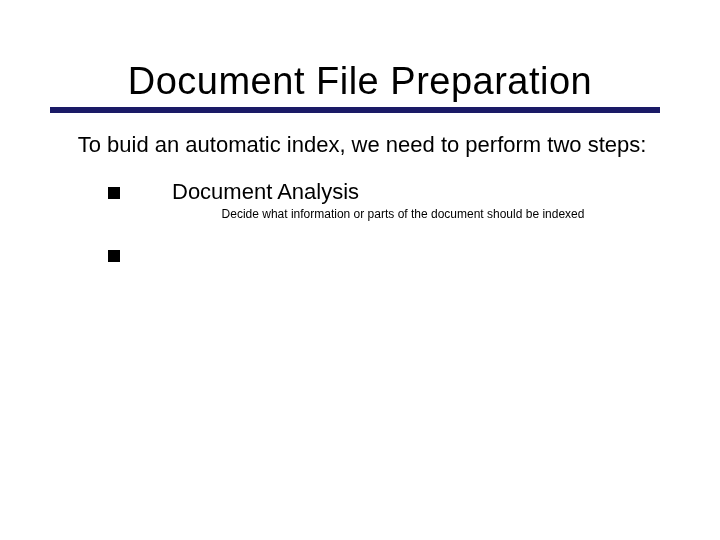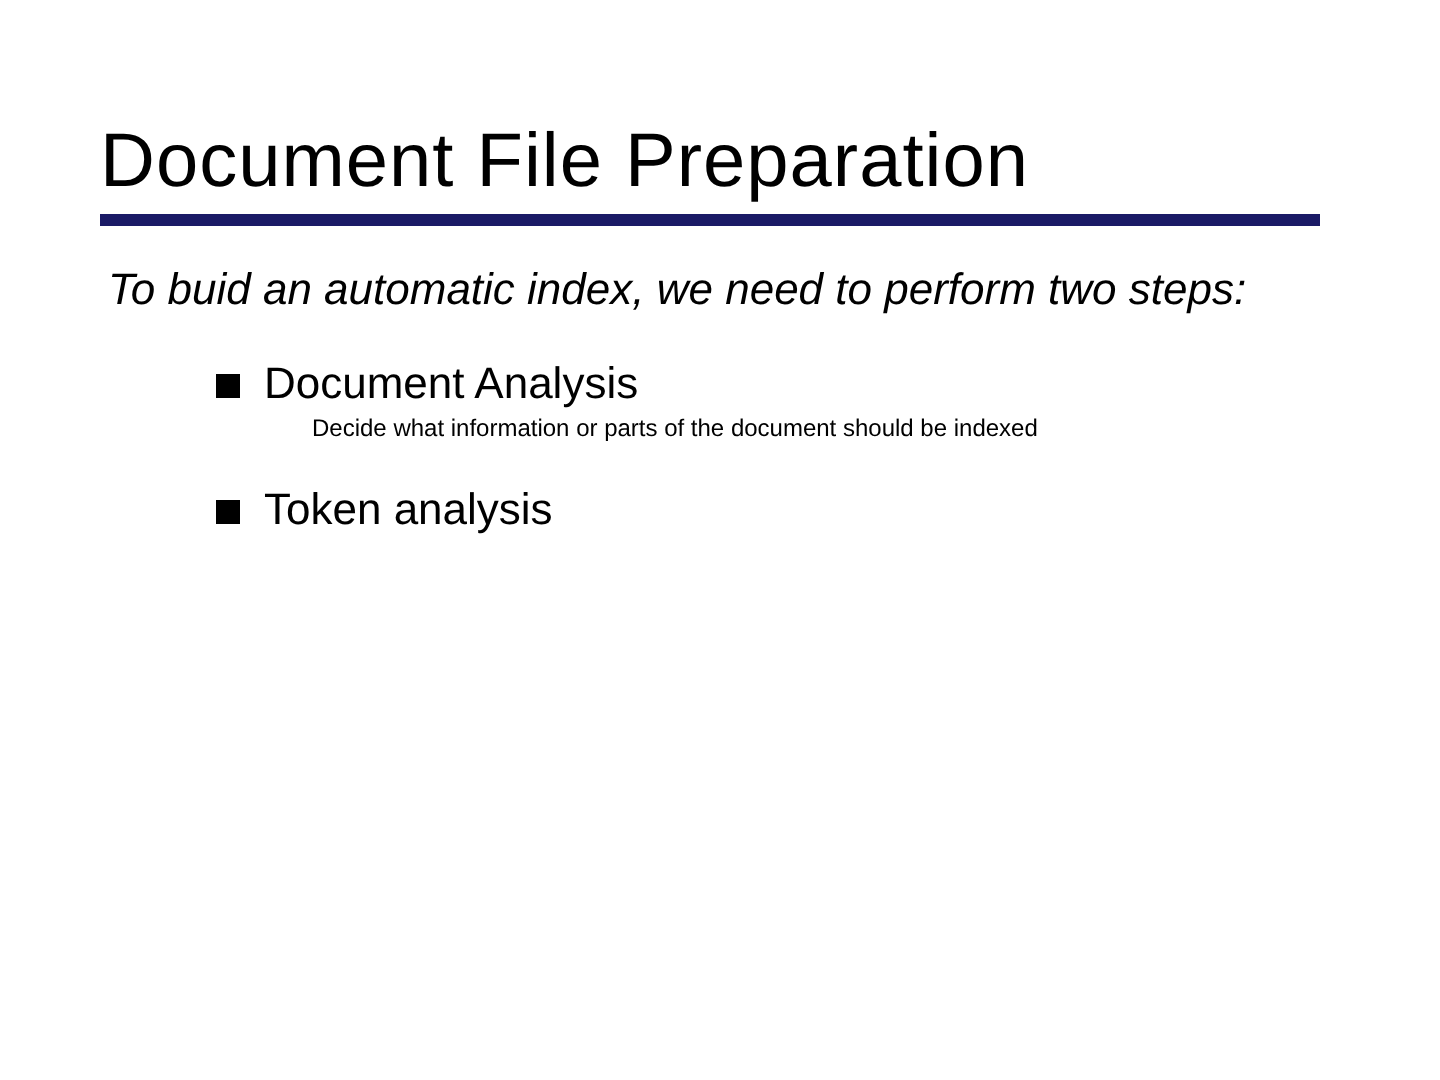--- a/index.html
+++ b/index.html
@@ -11,20 +11,21 @@
     font-family: Verdana, Geneva, sans-serif;
     color: #000000;
     overflow: hidden;
   }
   .slide {
     position: relative;
     width: 720px;
     height: 540px;
     box-sizing: border-box;
     padding: 60px 50px 56px 50px;
+    text-align: center;
   }
   .title {
     font-size: 38px;
     font-weight: normal;
     margin: 0 0 4px 0;
     letter-spacing: 0.5px;
   }
   .underline {
     height: 6px;
     width: 610px;
@@ -43,30 +44,30 @@
     border: 2px solid #000;
     margin-top: 9px;
     margin-right: 8px;
     flex: none;
   }
   .level1-text {
     font-size: 26px;
   }
   .intro {
     font-size: 22px;
-    font-style: italic;
     margin-left: 4px;
     margin-bottom: 10px;
     line-height: 1.25;
   }
   .level2 {
     display: flex;
     align-items: flex-start;
     margin-left: 58px;
     margin-top: 20px;
+    gap: 40px;
   }
   .bullet-square-solid {
     width: 12px;
     height: 12px;
     background: #000;
     margin-top: 8px;
     margin-right: 12px;
     flex: none;
   }
   .level2-text {
@@ -93,16 +94,15 @@
   <div class="intro">To buid an automatic index, we need to perform two steps:</div>
 
   <div class="level2">
     <span class="bullet-square-solid"></span>
     <span class="level2-text">Document Analysis</span>
   </div>
   <div class="level3">Decide what information or parts of the document should be indexed</div>
 
   <div class="level2">
     <span class="bullet-square-solid"></span>
-    <span class="level2-text">Token analysis</span>
   </div>
 
 </div>
 
 </body></html>

